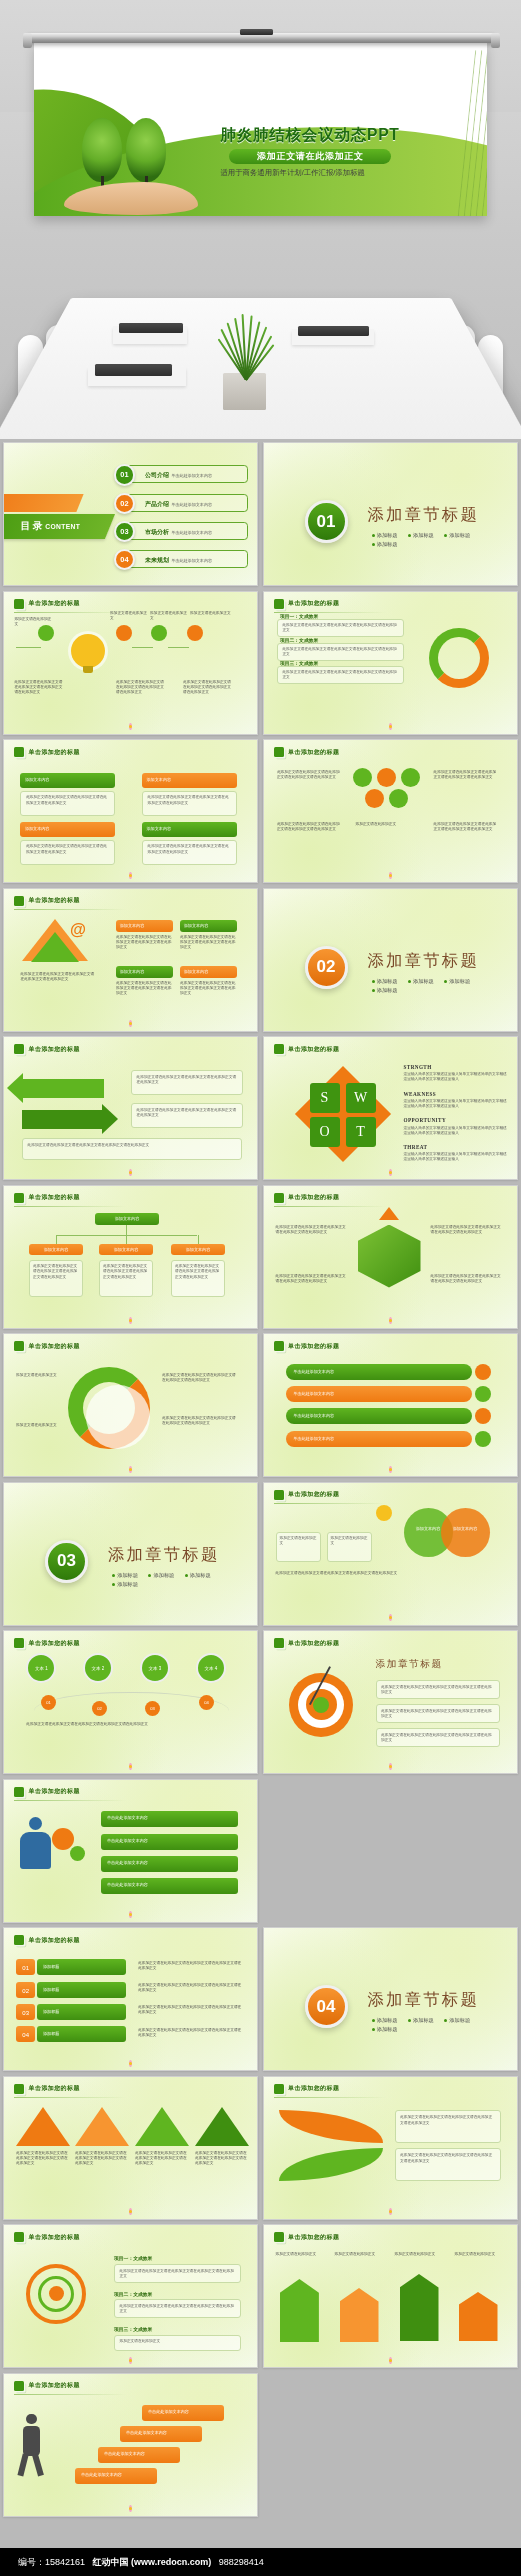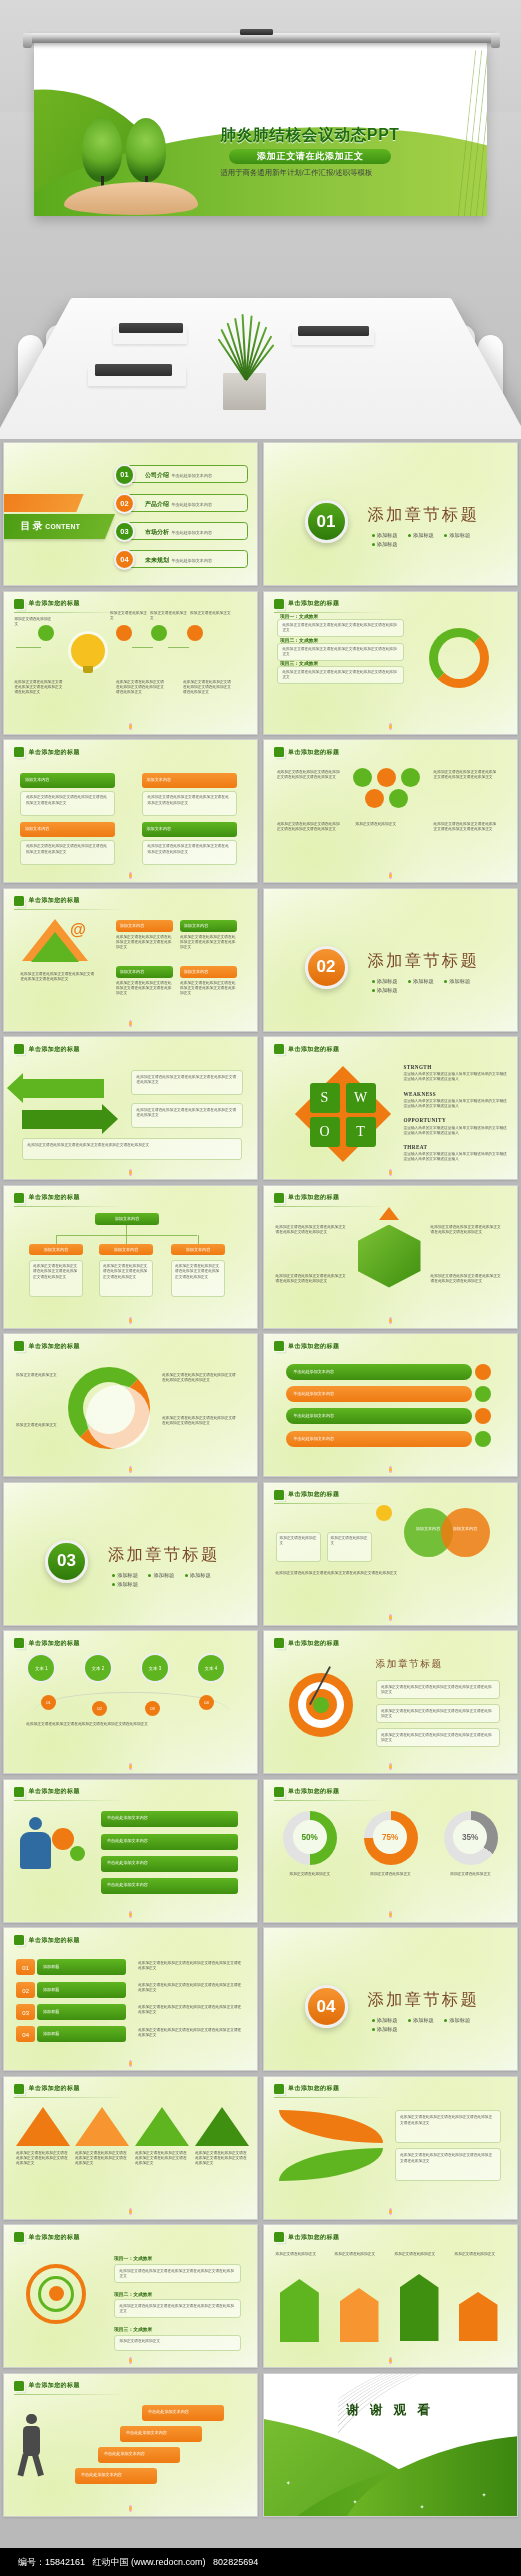--- a/index.html
+++ b/index.html
@@ -214,21 +214,21 @@
       </div>
       <div class="cv-trees">
         <div class="tree" style="left:4.5px;"></div>
         <div class="tree" style="left:49px;"></div>
         <div class="tree-trunk" style="left:24px;"></div>
         <div class="tree-trunk" style="left:68px;"></div>
       </div>
       <div class="hand"></div>
       <div class="cv-title">肺炎肺结核会议动态PPT</div>
       <div class="cv-sub">添加正文请在此添加正文</div>
-      <div class="cv-tag">适用于商务通用新年计划/工作汇报/述职等模板</div>
+      <div class="cv-tag">适用于商务通用新年计划/工作汇报/添加标题</div>
     </div>
     <div class="screen-bar"></div>
     <div class="screen-knob"></div>
     <div class="screen-end" style="left:-4.5px;"></div>
     <div class="screen-end" style="right:-4.5px;"></div>
   </div>
 </div>
 
 <div class="grid">
 
@@ -728,49 +728,20 @@
       </div>
       <div class="gbox grn" style="left:97px;top:98px;width:137px;height:16.4px;">
         <div class="tiny-w" style="padding:4.5px 6px;">单击此处添加文本内容</div>
       </div>
       <div class="flower">
           <div class="p"></div>
           <div class="c"></div>
         </div>
     </div>
 
-    <div class="slide">
-      <div class="hdr">
-        <div class="hex"></div>
-        <div class="t">单击添加您的标题</div>
-        <div class="line"></div>
-      </div>
-      <div style="position:absolute;left:19.4px;top:31px;width:54px;height:54px;border-radius:50%;
-           background:conic-gradient(#5fb520 0 50%, #e2e2e2 50% 100%);">
-        <div style="position:absolute;left:9.7px;top:9.7px;width:34px;height:34px;background:#f4faea;border-radius:50%;
-             display:flex;align-items:center;justify-content:center;font-size:8.2px;color:#3f9410;font-weight:bold;">50%</div>
-      </div>
-      <div style="position:absolute;left:100px;top:31px;width:54px;height:54px;border-radius:50%;
-           background:conic-gradient(#ef7a12 0 75%, #e2e2e2 75% 100%);">
-        <div style="position:absolute;left:9.7px;top:9.7px;width:34px;height:34px;background:#f4faea;border-radius:50%;
-             display:flex;align-items:center;justify-content:center;font-size:8.2px;color:#ef7a12;font-weight:bold;">75%</div>
-      </div>
-      <div style="position:absolute;left:180px;top:31px;width:54px;height:54px;border-radius:50%;
-           background:conic-gradient(#8f8f8f 0 35%, #e2e2e2 35% 100%);">
-        <div style="position:absolute;left:9.7px;top:9.7px;width:34px;height:34px;background:#f4faea;border-radius:50%;
-             display:flex;align-items:center;justify-content:center;font-size:8.2px;color:#6b6b6b;font-weight:bold;">35%</div>
-      </div>
-      <div class="nodetxt" style="position:absolute;left:19.4px; top:92px;width:54px;text-align:center;">添加正文请在此添加正文</div>
-      <div class="nodetxt" style="position:absolute;left:100px;top:92px;width:54px;text-align:center;">添加正文请在此添加正文</div>
-      <div class="nodetxt" style="position:absolute;left:180px;top:92px;width:54px;text-align:center;">添加正文请在此添加正文</div>
-      <div class="flower">
-          <div class="p"></div>
-          <div class="c"></div>
-        </div>
-    </div>
   </div>
 
   <div class="srow">
     <div class="slide">
       <div class="hdr">
         <div class="hex"></div>
         <div class="t">单击添加您的标题</div>
         <div class="line"></div>
       </div>
       <div class="gbox org" style="left:12px;top:31px;width:19.4px;height:16.4px;">
@@ -938,44 +909,24 @@
       </div>
       <div class="gbox org" style="left:138px;top:31px;width:82px;height:16.4px;">
         <div class="tiny-w" style="padding:4.5px 6px;">单击此处添加文本内容</div>
       </div>
       <div class="flower">
           <div class="p"></div>
           <div class="c"></div>
         </div>
     </div>
 
-    <div class="slide close-slide">
-      <div class="cl-g1"></div>
-      <div class="cl-g2"></div>
-      <div class="cl-g3"></div>
-      <div class="cl-lines">
-        <i style="right:0px;"></i>
-          <i style="right:5.2px;"></i>
-          <i style="right:10.4px;"></i>
-        <i style="right:15.6px;"></i>
-          <i style="right:21px;"></i>
-          <i style="right:26px;"></i>
-        <i style="right:31px;"></i>
-          <i style="right:36px;"></i>
-      </div>
-      <div class="spark" style="left:22.3px;bottom:30px;">✦</div>
-      <div class="spark" style="left:89px;bottom:10.4px;">✦</div>
-      <div class="spark" style="left:156px;bottom:6px;">✦</div>
-      <div class="spark" style="right:30px;bottom:18px;">✦</div>
-      <div class="cl-text">谢 谢 观 看</div>
-    </div>
   </div>
 
 </div>
 
 <div class="footer">
   <span>
     <b style="font-weight: normal;">编号：15842161</b>
-    &nbsp;&nbsp;<b style="font-weight: normal;">红动中国 (www.redocn.com)</b>
-    &nbsp;&nbsp;<b style="font-weight: normal;">802825694</b>
+    &nbsp;&nbsp;<b style="font-weight: bold;">红动中国 (www.redocn.com)</b>
+    &nbsp;&nbsp;<b style="font-weight: normal;">988298414</b>
   </span>
 </div>
 
 
 </body></html>

